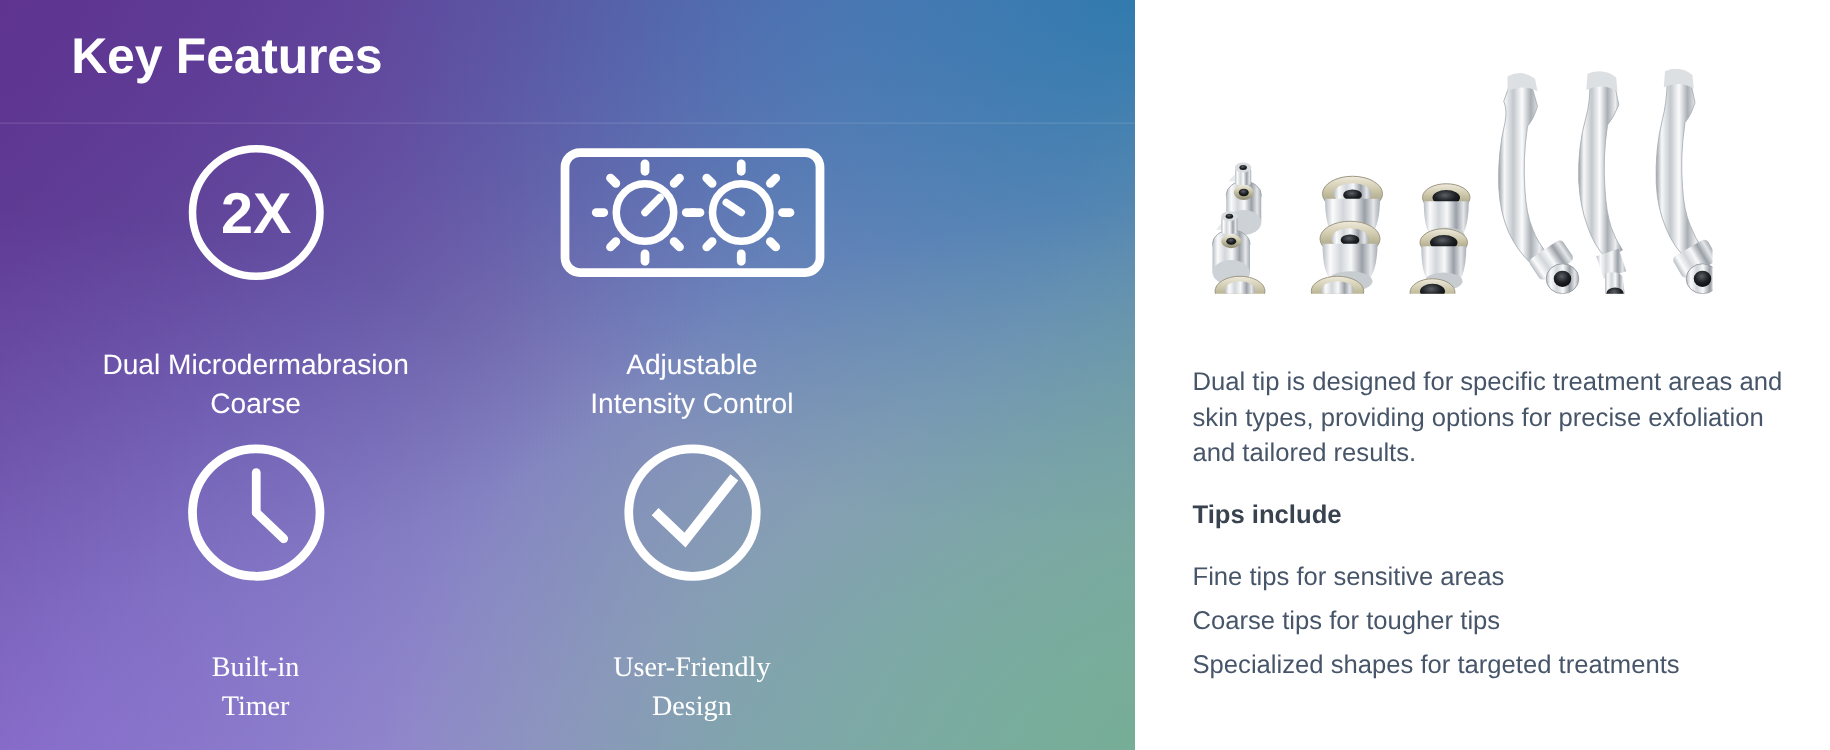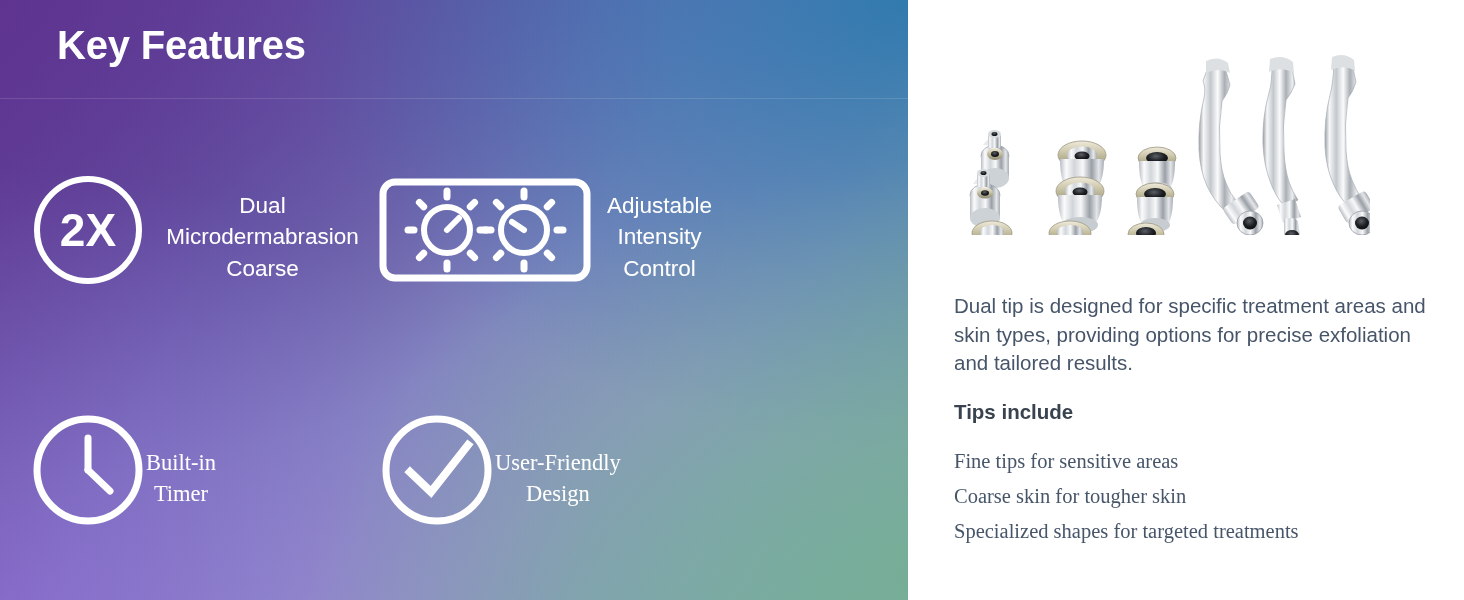--- a/index.html
+++ b/index.html
@@ -72,22 +72,24 @@
     width: 908px;
     height: 480px;
     display: grid;
     grid-template-columns: 1fr 1fr;
     grid-template-rows: 1fr 1fr;
     padding-left: 30px;
     padding-right: 180px;
   }
   .feature-cell {
     display: flex;
+    flex-direction: column;
     align-items: center;
     justify-content: flex-start;
+    gap: 32px;
   }
   .feature-icon {
     height: 120px;
     display: flex;
     align-items: center;
     justify-content: center;
   }
   .feature-label {
     margin-top: 14px;
     text-align: center;
@@ -132,21 +134,20 @@
   .tips-heading {
     margin-top: 22px;
     color: #39424f;
     font-size: 20.5px;
     font-weight: 700;
     line-height: 1.2;
   }
   .tips-list {
     margin-top: 19px;
     list-style: none;
-    font-family: Liberation Serif, serif;
   }
   .tips-list li {
     color: #475569;
     font-size: 20.5px;
     line-height: 1.72;
     font-weight: 400;
   }
 </style>
 </head>
 <body>
@@ -375,19 +376,19 @@
           <ellipse cx="412" cy="168" rx="7" ry="6.5" fill="url(#bore)"></ellipse>
         </g>
       </svg>
     </div>
 
     <div class="tips-copy">
       <p class="tips-intro">Dual tip is designed for specific treatment areas and skin types, providing options for precise exfoliation and tailored results.</p>
       <h2 class="tips-heading">Tips include</h2>
       <ul class="tips-list">
         <li>Fine tips for sensitive areas</li>
-        <li>Coarse skin for tougher skin</li>
+        <li>Coarse tips for tougher tips</li>
         <li>Specialized shapes for targeted treatments</li>
       </ul>
     </div>
 
   </section>
 </div>
 
 </body></html>

